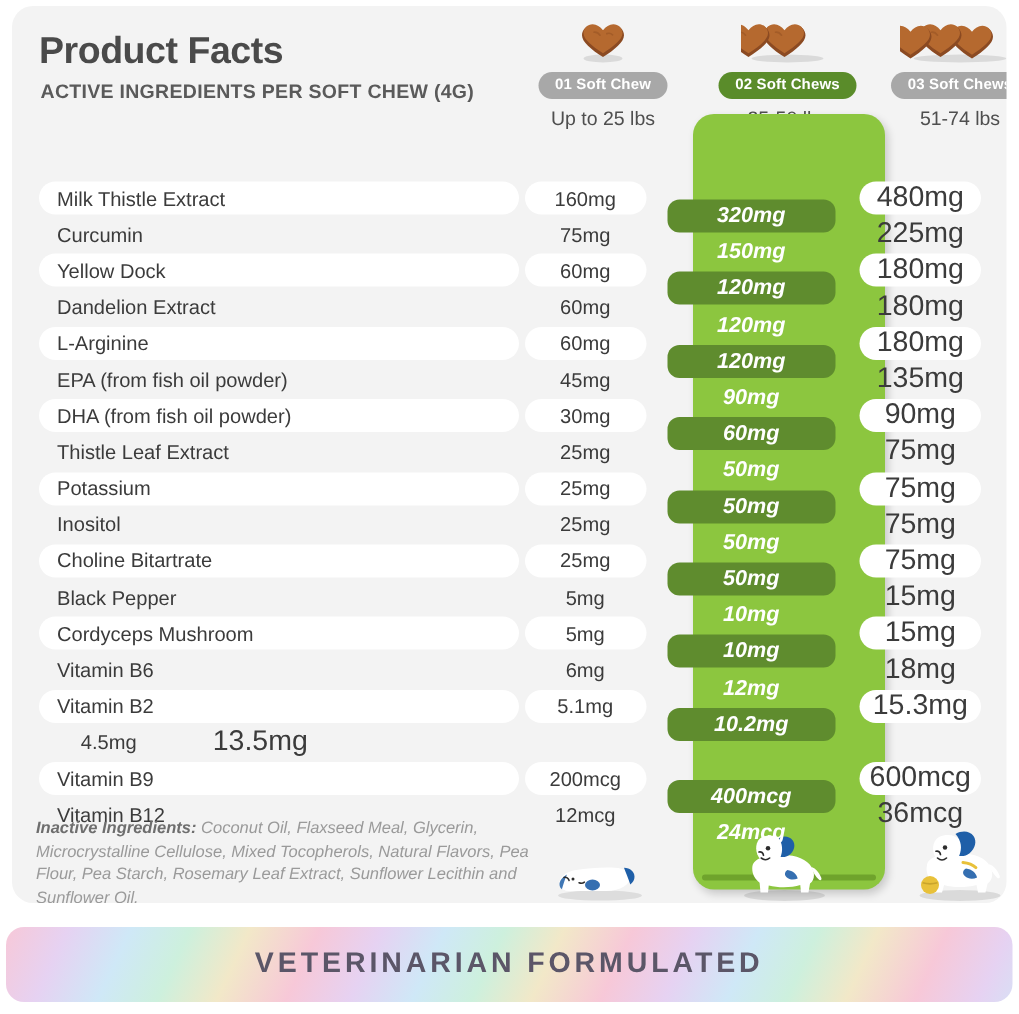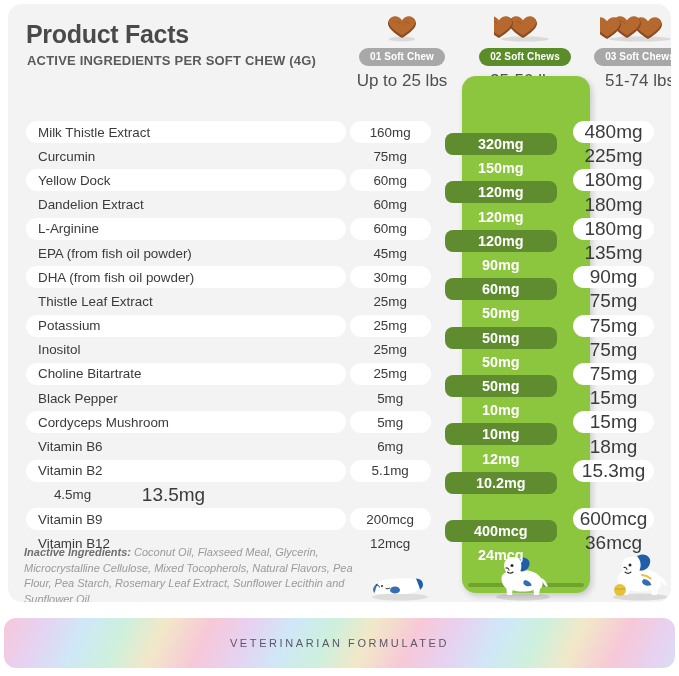--- a/index.html
+++ b/index.html
@@ -35,21 +35,21 @@
 
   .chewrow{height:36px;display:flex;align-items:center;justify-content:center;gap:-6px;}
   .pill-lbl{
     display:inline-block;padding:3px 11px 4px;border-radius:9px;
     font-size:10px;font-weight:bold;color:#ffffff;letter-spacing:0.1px;
     white-space:nowrap;
   }
   .pill-gray{background:#a8a8a8;}
   .pill-green{background:#5a8c2a;}
   .lbs{
-    margin-top:5px;font-size:17px;color:#4f4f4f;white-space:nowrap;
+    margin-top:5px;font-size:13px;color:#4f4f4f;white-space:nowrap;
   }
 
   
   .greenpanel{
     position:absolute;left:454px;top:72px;width:128px;height:517px;
     background:#8cc63f;border-radius:14px;
     box-shadow:2px 3px 6px rgba(0,0,0,0.18);
   }
   .greenpanel:after{
     content:"";position:absolute;left:6px;right:6px;bottom:6px;height:4px;
@@ -68,21 +68,21 @@
   .c-name{
     width:335px;padding-left:12px;
     font-size:13.4px;color:#3b3b3b;
   }
   .c-v1{
     width:85px;margin-left:4px;justify-content:center;
     font-size:13.4px;color:#3b3b3b;
   }
   .c-v2{
     width:118px;margin-left:14px;justify-content:center;
-    font-size:14.4px;font-weight:bold;color:#ffffff;
+    font-size:14.4px;font-weight:bold;font-style:italic;color:#ffffff;
     position:relative;z-index:3;border-radius:8px;margin-top:24px;
   }
   .c-v3{
     width:85px;margin-left:16px;justify-content:center;
     font-size:19px;color:#3b3b3b;
   }
   .row.odd .c-name,.row.odd .c-v1,.row.odd .c-v3{background:#ffffff;}
   .row.odd .c-v2{background:#5f8c2e;}
 
   
@@ -99,21 +99,21 @@
   .banner{
     position:absolute;left:4px;top:618px;width:671px;height:50px;
     border-radius:12px;overflow:hidden;
     background:
       repeating-linear-gradient(115deg,
         #f7c8d8 0px, #e6d2f2 38px, #cfe8f7 76px,
         #cdf0dd 112px, #f2e8c8 148px, #f7c8d8 190px);
     display:flex;align-items:center;justify-content:center;
   }
   .banner-txt{
-    font-size:11px;font-weight:normal;color:#5b5668;
+    font-size:19px;font-weight:bold;color:#5b5668;
     letter-spacing:2.6px;
   }
 </style>
 </head>
 <body>
 
 <div class="page">
 
   <div class="card">
 

